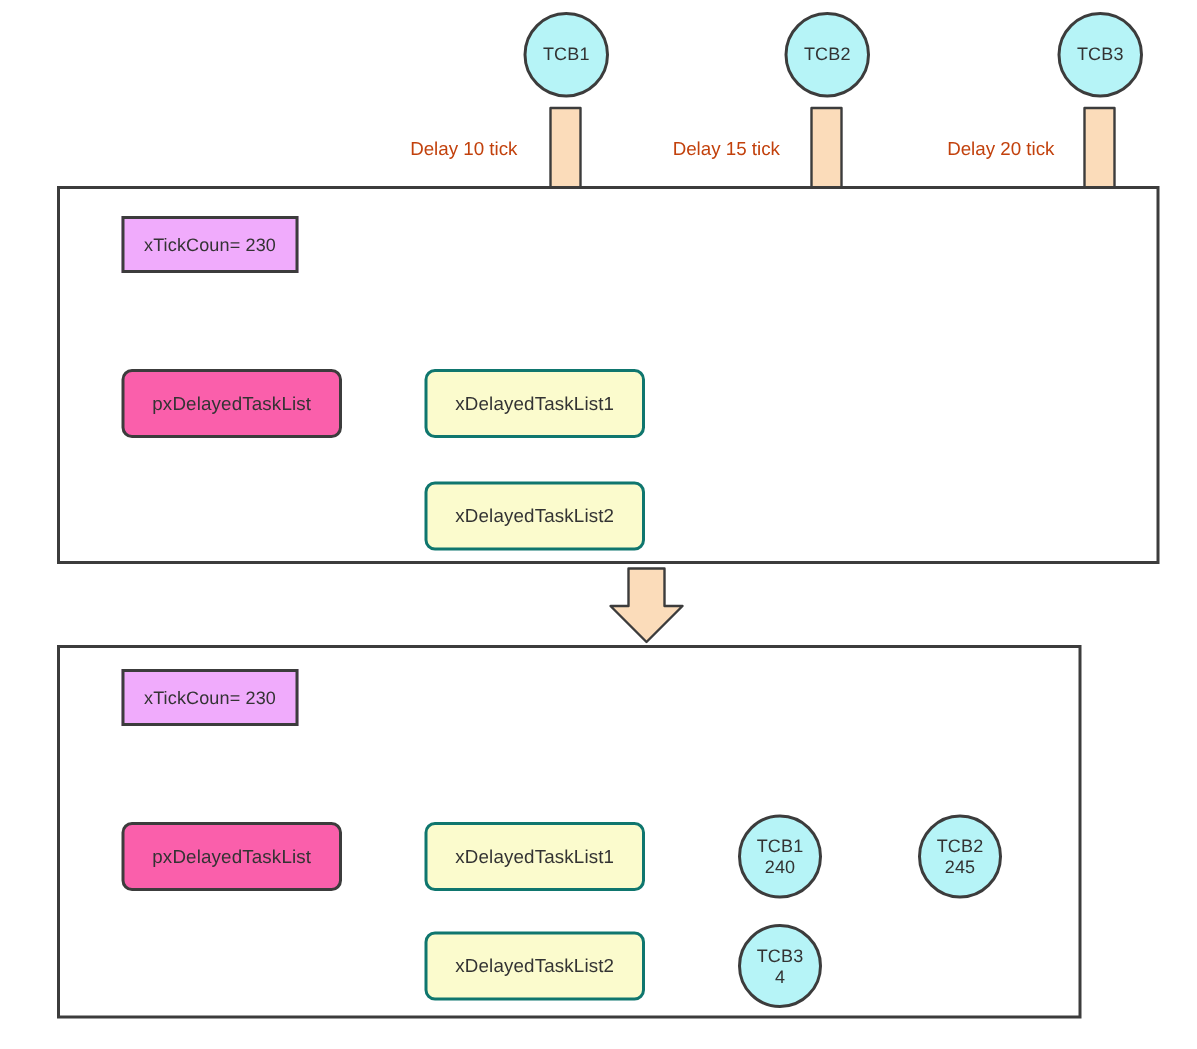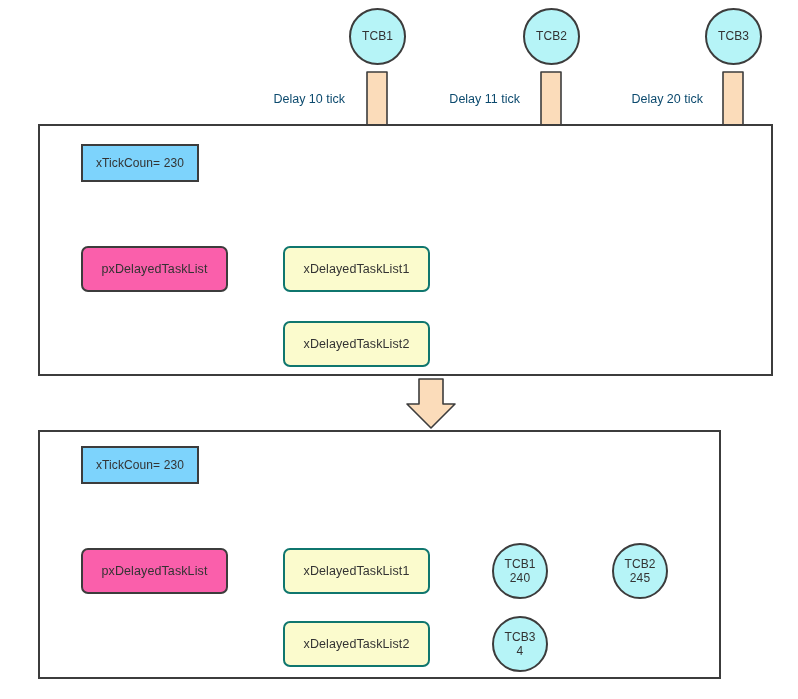--- a/index.html
+++ b/index.html
@@ -48,21 +48,21 @@
     justify-content: center;
     text-align: center;
     font-size: 12.5px;
     line-height: 1.18;
     color: #333333;
     letter-spacing: .1px;
     white-space: pre-line;
   }
   .node.tick-box {
     border: 2px solid #3c3c3c;
-    background: #7dd3fc;
+    background: #f0abfc;
     border-radius: 0;
     font-size: 12px;
   }
   .node.ptr-box {
     border: 2px solid #3c3c3c;
     background: #fa5fab;
     border-radius: 7px;
     justify-content: center;
   }
   .node.list-box {
@@ -77,21 +77,21 @@
     font-size: 12px;
   }
   .node.tcb-top {
     background: #b6f4f7;
   }
 
   
   .delay-label {
     position: absolute;
     font-size: 12.5px;
-    color: #0c4a6e;
+    color: #c2410c;
     white-space: nowrap;
     text-align: right;
   }
 </style>
 </head>
 <body>
 
 <div id="diagram-canvas">
 
   <svg class="svg-layer" width="798" height="699" viewBox="0 0 798 699">
@@ -127,21 +127,21 @@
     <span>TCB1</span>
   </div>
   <div class="node tcb-circle tcb-top" style="left:523px; top:8px; width:57px; height:57px;">
     <span>TCB2</span>
   </div>
   <div class="node tcb-circle tcb-top" style="left:705px; top:8px; width:57px; height:57px;">
     <span>TCB3</span>
   </div>
 
   <div class="delay-label" style="left:190px; top:92px; width=0; width:155px;">Delay 10 tick</div>
-  <div class="delay-label" style="left:365px; top:92px; width:155px;">Delay 11 tick</div>
+  <div class="delay-label" style="left:365px; top:92px; width:155px;">Delay 15 tick</div>
   <div class="delay-label" style="left:548px; top:92px; width:155px;">Delay 20 tick</div>
 
   <div class="panel" id="panel-before"></div>
 
   <div class="node tick-box" style="left:81px; top:144px; width:118px; height:38px;">
     <span>xTickCoun= 230</span>
   </div>
 
   <div class="node ptr-box" style="left:81px; top:246px; width:147px; height:46px;">
     <span>pxDelayedTaskList</span>

